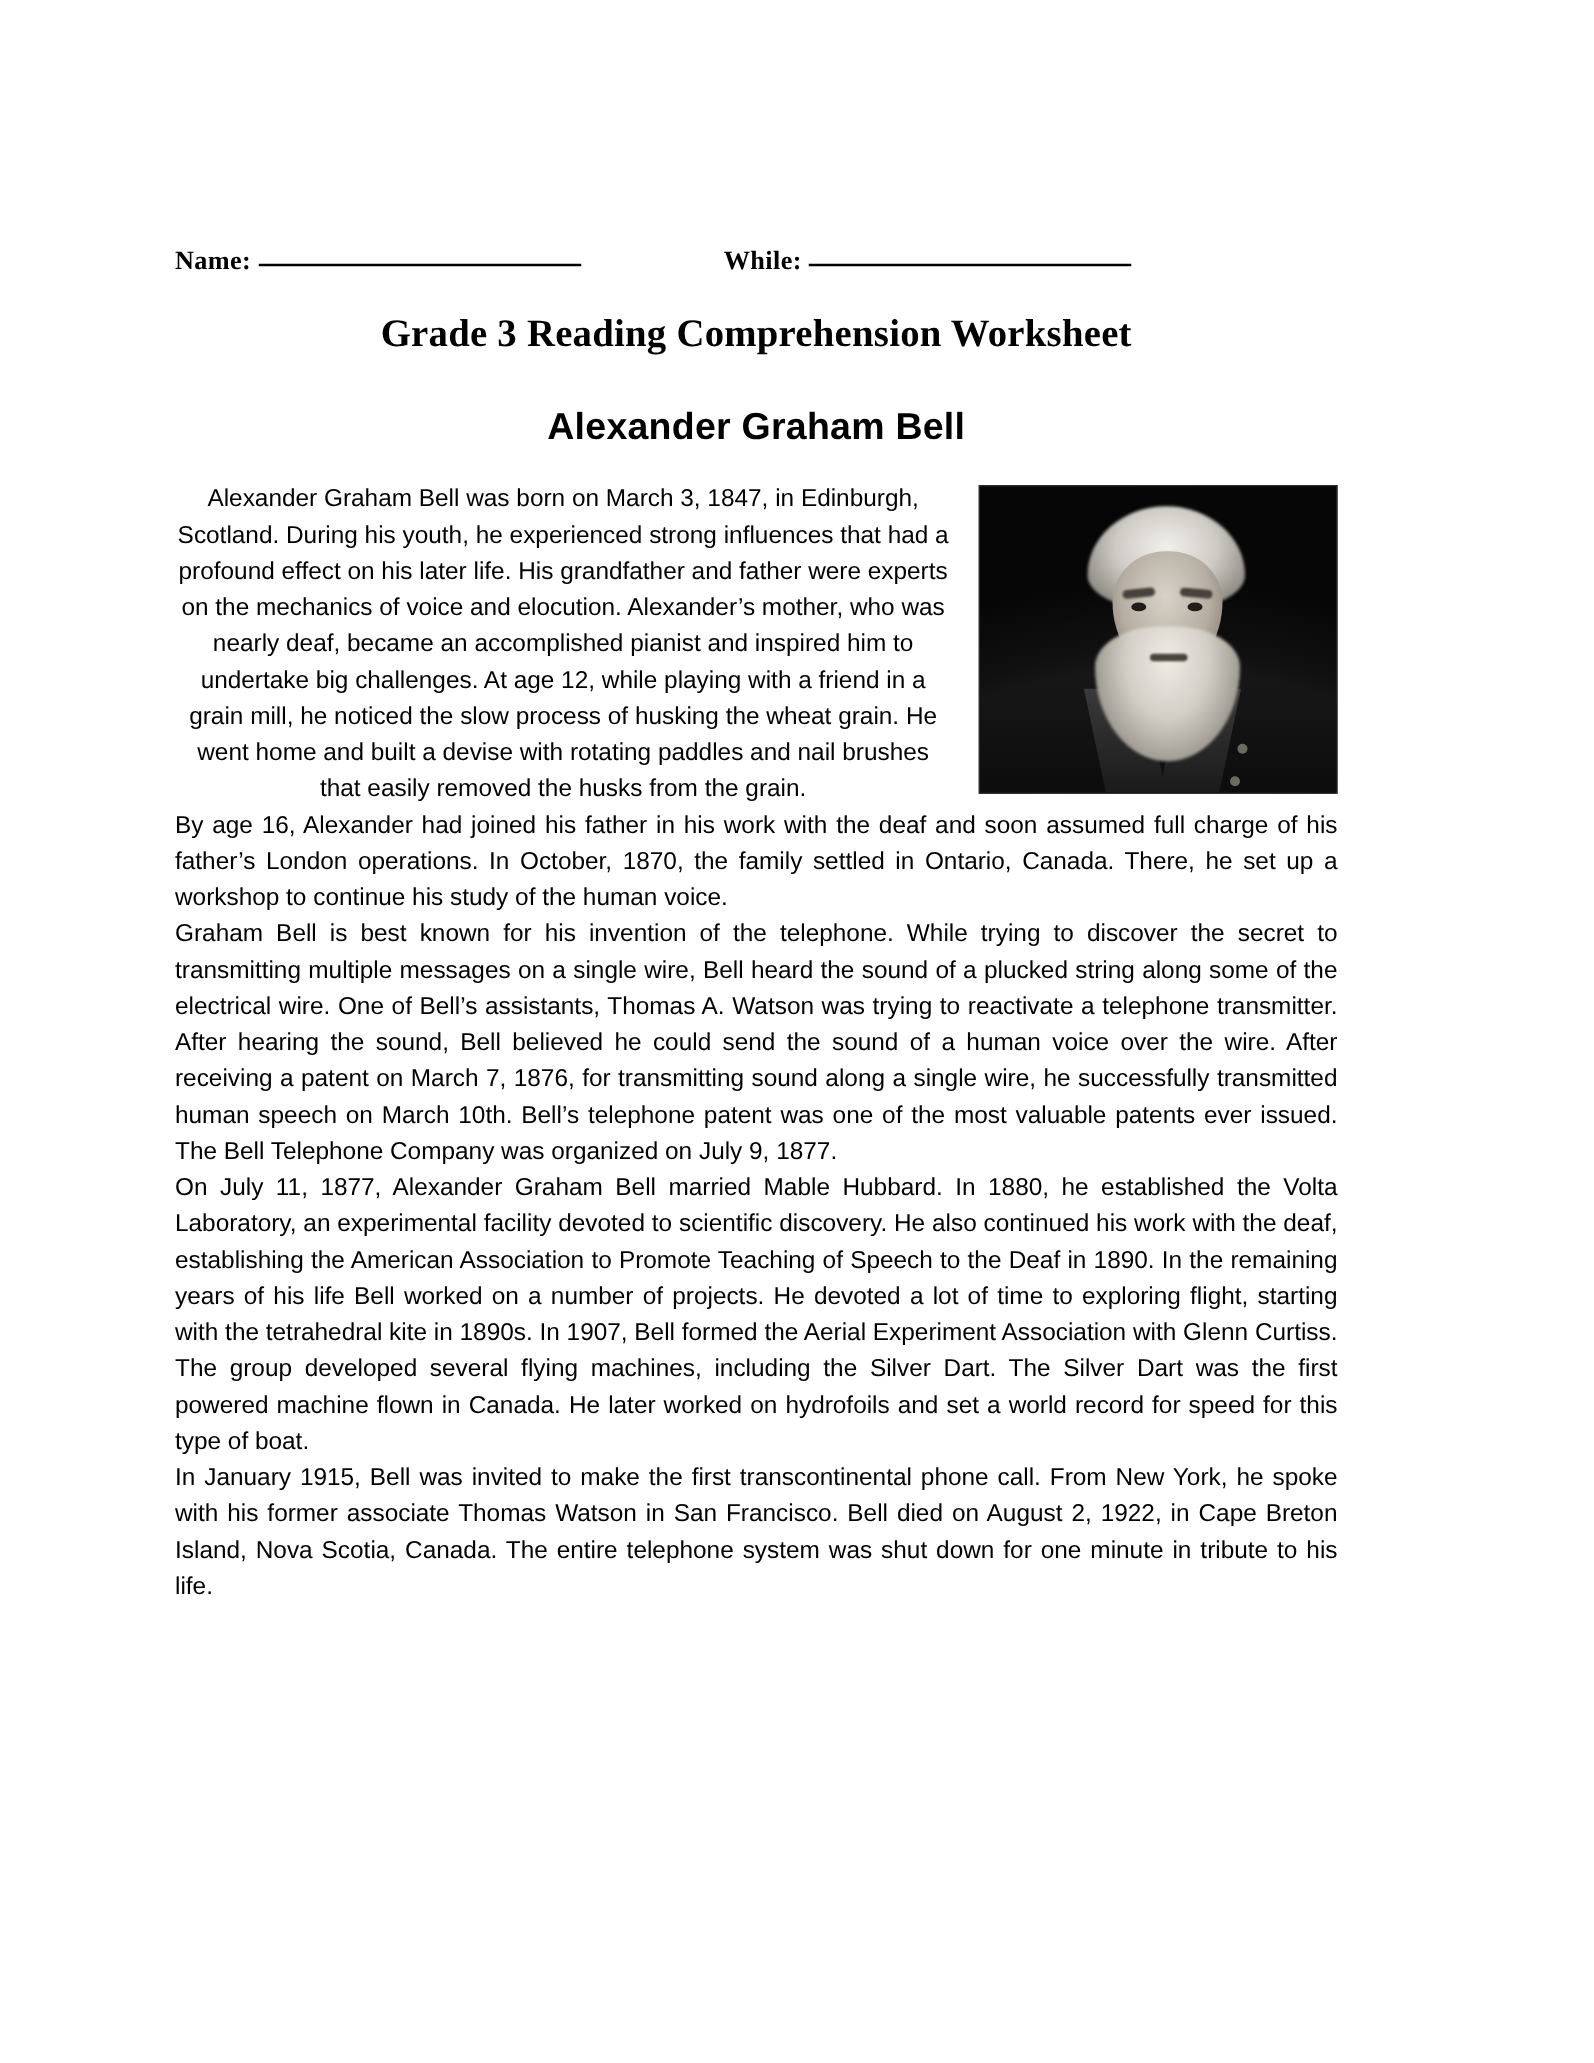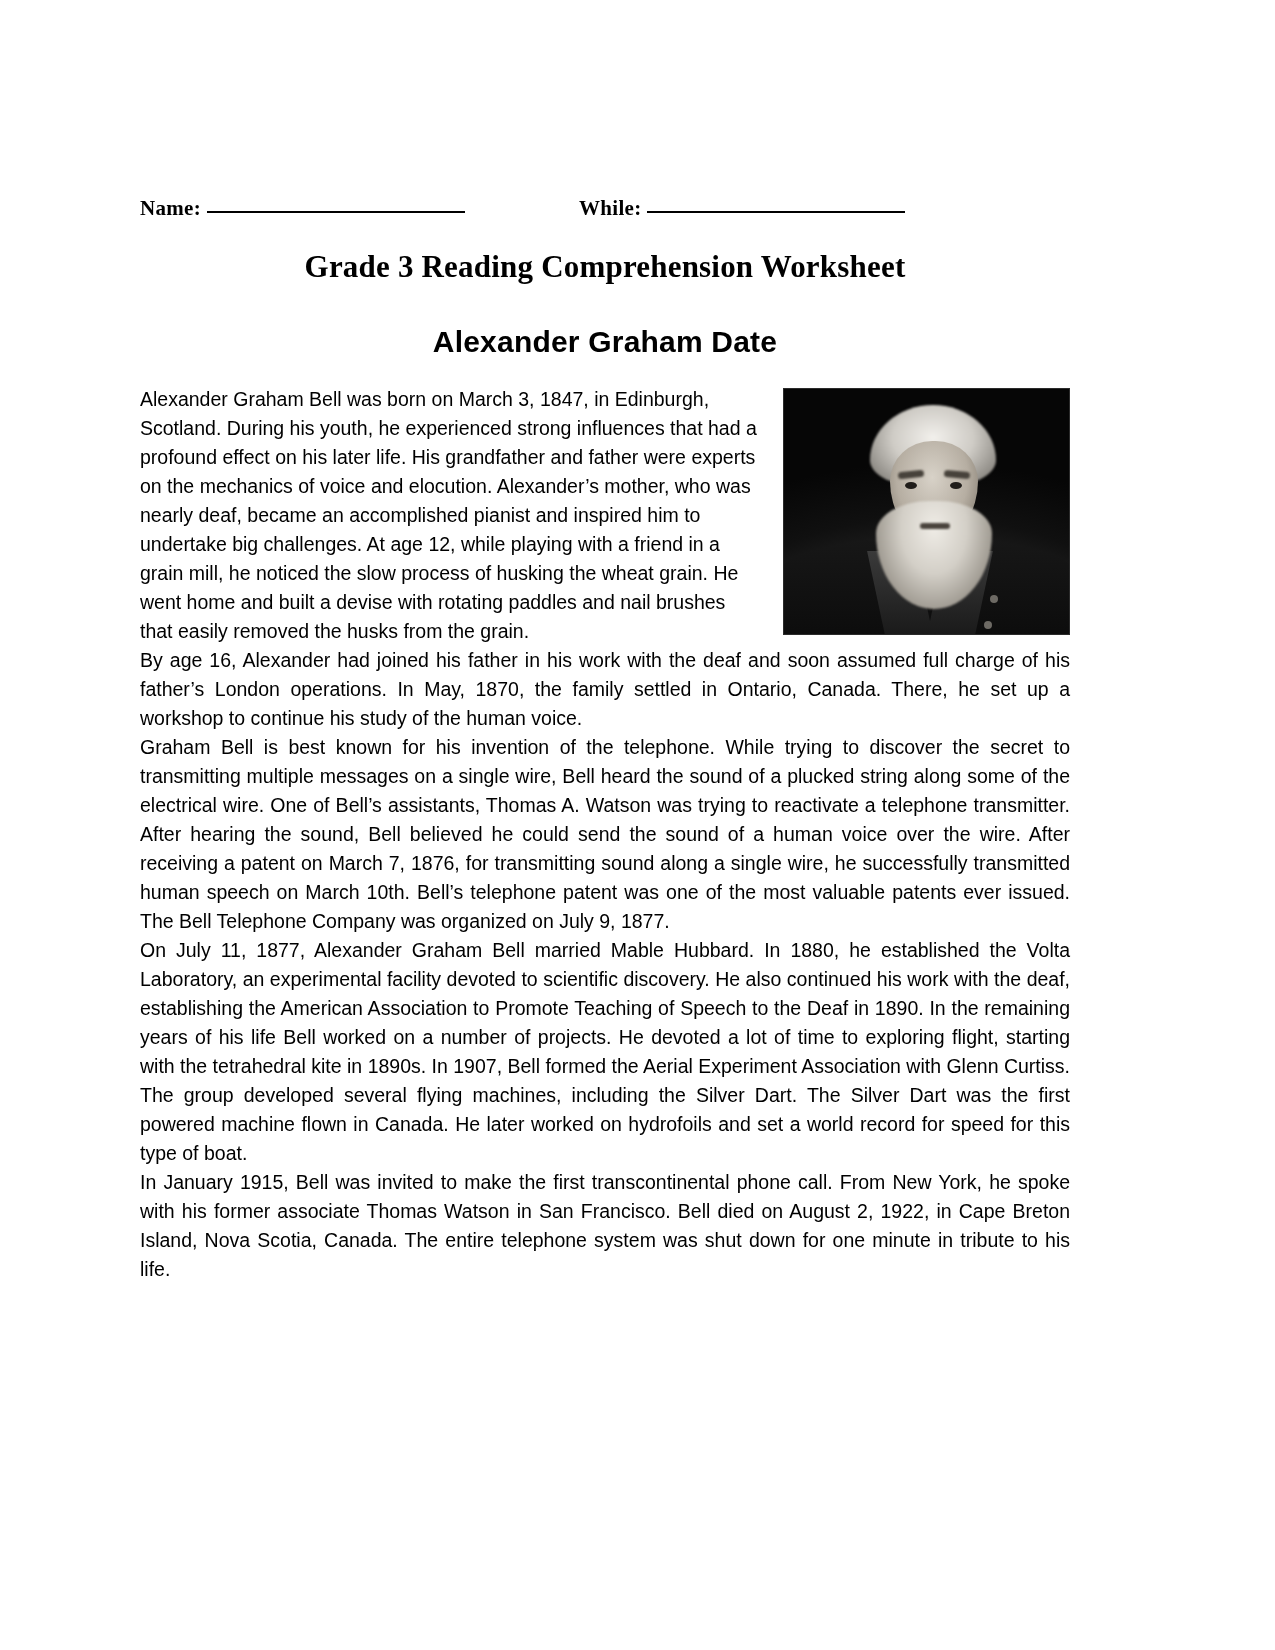--- a/index.html
+++ b/index.html
@@ -78,21 +78,21 @@
   .body-text {
     font-family: "Liberation Sans", sans-serif;
     font-size: 19.5px;
     line-height: 29px;
     margin-top: 26px;
   }
   .para {
     margin: 0;
     text-align: justify;
   }
-  .para.nojustify { text-align: left; }
+  .para.nojustify { text-align: center; }
 
   
   .portrait {
     float: right;
     width: 285px;
     height: 245px;
     margin: 3px 0 6px 22px;
     border: 1px solid #2b2b2b;
     position: relative;
     overflow: hidden;
@@ -202,21 +202,21 @@
         <span class="nd-rule name"></span>
       </div>
       <div class="nd-gap"></div>
       <div class="nd-block">
         <span class="nd-label">While:</span>
         <span class="nd-rule date"></span>
       </div>
     </div>
 
     <h1 class="worksheet-title">Grade 3 Reading Comprehension Worksheet</h1>
-    <h2 class="article-title">Alexander Graham Date</h2>
+    <h2 class="article-title">Alexander Graham Bell</h2>
 
     <div class="body-text">
 
       <div class="portrait">
         <div class="bg"></div>
         <div class="coat"></div>
         <div class="lapel-l"></div>
         <div class="lapel-r"></div>
         <div class="collar"></div>
         <div class="btn1"></div>
@@ -225,20 +225,20 @@
         <div class="face"></div>
         <div class="brow-l"></div>
         <div class="brow-r"></div>
         <div class="eye-l"></div>
         <div class="eye-r"></div>
         <div class="beard"></div>
         <div class="mouth"></div>
       </div>
 
       <p class="para nojustify"> Alexander Graham Bell was born on March 3, 1847, in Edinburgh, Scotland. During his youth, he experienced strong influences that had a profound effect on his later life. His grandfather and father were experts on the mechanics of voice and elocution. Alexander’s mother, who was nearly deaf, became an accomplished pianist and inspired him to undertake big challenges. At age 12, while playing with a friend in a grain mill, he noticed the slow process of husking the wheat grain. He went home and built a devise with rotating paddles and nail brushes that easily removed the husks from the grain.</p>
-      <p class="para">By age 16, Alexander had joined his father in his work with the deaf and soon assumed full charge of his father’s London operations. In May, 1870, the family settled in Ontario, Canada. There, he set up a workshop to continue his study of the human voice.</p>
+      <p class="para">By age 16, Alexander had joined his father in his work with the deaf and soon assumed full charge of his father’s London operations. In October, 1870, the family settled in Ontario, Canada. There, he set up a workshop to continue his study of the human voice.</p>
       <p class="para"> Graham Bell is best known for his invention of the telephone. While trying to discover the secret to transmitting multiple messages on a single wire, Bell heard the sound of a plucked string along some of the electrical wire. One of Bell’s assistants, Thomas A. Watson was trying to reactivate a telephone transmitter. After hearing the sound, Bell believed he could send the sound of a human voice over the wire. After receiving a patent on March 7, 1876, for transmitting sound along a single wire, he successfully transmitted human speech on March 10th. Bell’s telephone patent was one of the most valuable patents ever issued. The Bell Telephone Company was organized on July 9, 1877.</p>
       <p class="para"><span>On July 11, 1877, Alexander Graham Bell married Mable Hubbard. In 1880, he established the Volta Laboratory, an experimental facility devoted to scientific discovery. He also continued his work with the deaf, establishing the American Association to Promote Teaching of Speech to the Deaf in 1890.  In the remaining years of his life Bell worked on a number of projects. He devoted a lot of time to exploring flight, starting with the tetrahedral kite in 1890s. In 1907, Bell formed the Aerial Experiment Association with Glenn Curtiss. The group developed several flying machines, including the </span><span class="italic">Silver Dart</span><span>. The </span><span class="italic">Silver Dart</span><span> was the first powered machine flown in Canada. He later worked on hydrofoils and set a world record for speed for this type of boat.</span></p>
       <p class="para">In January 1915, Bell was invited to make the first transcontinental phone call. From New York, he spoke with his former associate Thomas Watson in San Francisco.  Bell died on August 2, 1922, in Cape Breton Island, Nova Scotia, Canada. The entire telephone system was shut down for one minute in tribute to his life.</p>
 
     </div>
   </div>
 </div>
 
 </body></html>

